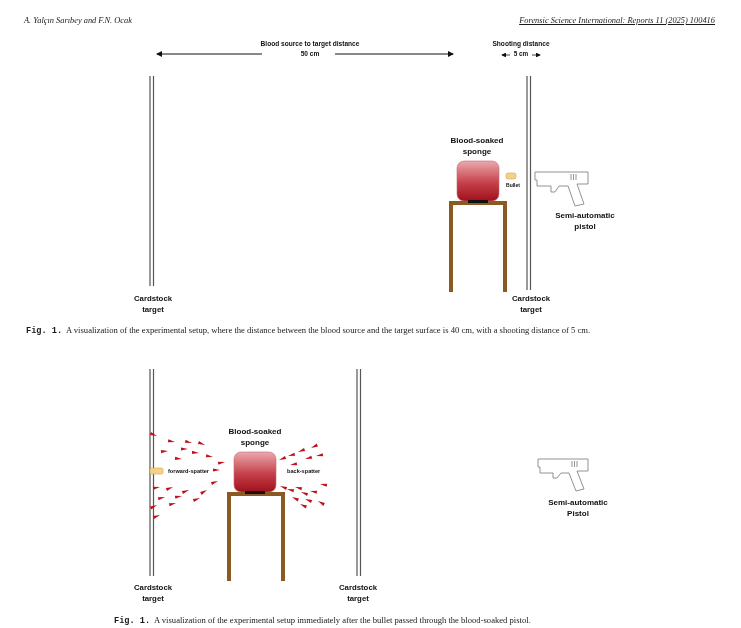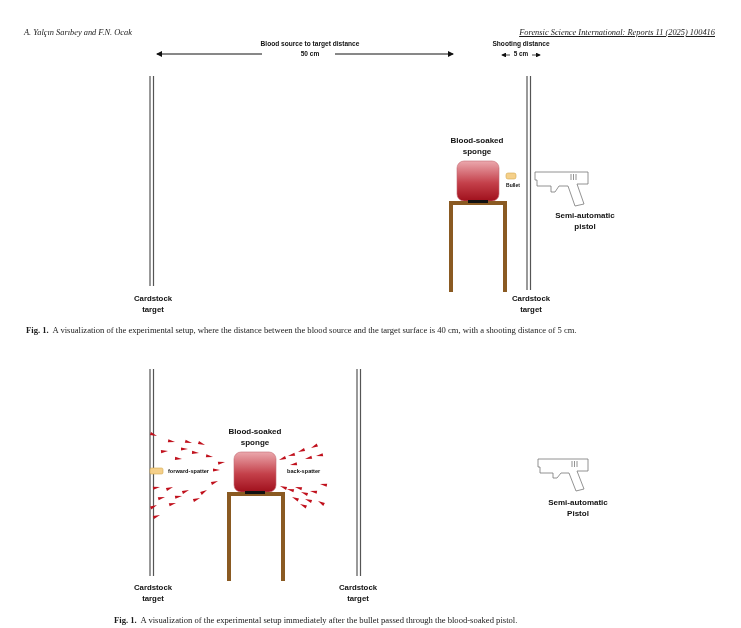--- a/index.html
+++ b/index.html
@@ -1,22 +1,22 @@
 <!DOCTYPE html>
 <html><head>
   <meta charset="utf-8">
   <style>
     html, body { margin: 0; padding: 0; background: #ffffff; }
     body { width: 741px; height: 628px; position: relative; overflow: hidden; font-family: "Liberation Serif", serif; color: #1a1a1a; }
-    .running-head { position: absolute; top: 28px; font-style: italic; font-size: 8.4px; font-family: "Liberation Serif", serif; }
+    .running-head { position: absolute; top: 16px; font-style: italic; font-size: 8.4px; font-family: "Liberation Serif", serif; }
     .rh-left { left: 24px; }
     .rh-right { right: 26px; text-decoration: underline; }
     svg.fig { position: absolute; left: 0; top: 0; }
     .caption { position: absolute; font-size: 8.6px; font-family: "Liberation Serif", serif; white-space: nowrap; }
-    .caption b { font-weight: bold; }
+    .caption b { font-weight: bold; font-family: Liberation Mono, monospace; }
     .lbl { font-family: "Liberation Sans", sans-serif; font-weight: bold; fill: #111; }
   </style>
 </head>
 <body>
 
 <div class="running-head rh-left">A. Yalçın Sarıbey and F.N. Ocak</div>
 <div class="running-head rh-right">Forensic Science International: Reports 11 (2025) 100416</div>
 
 <svg class="fig" width="741" height="628" viewBox="0 0 741 628">
   <defs>

